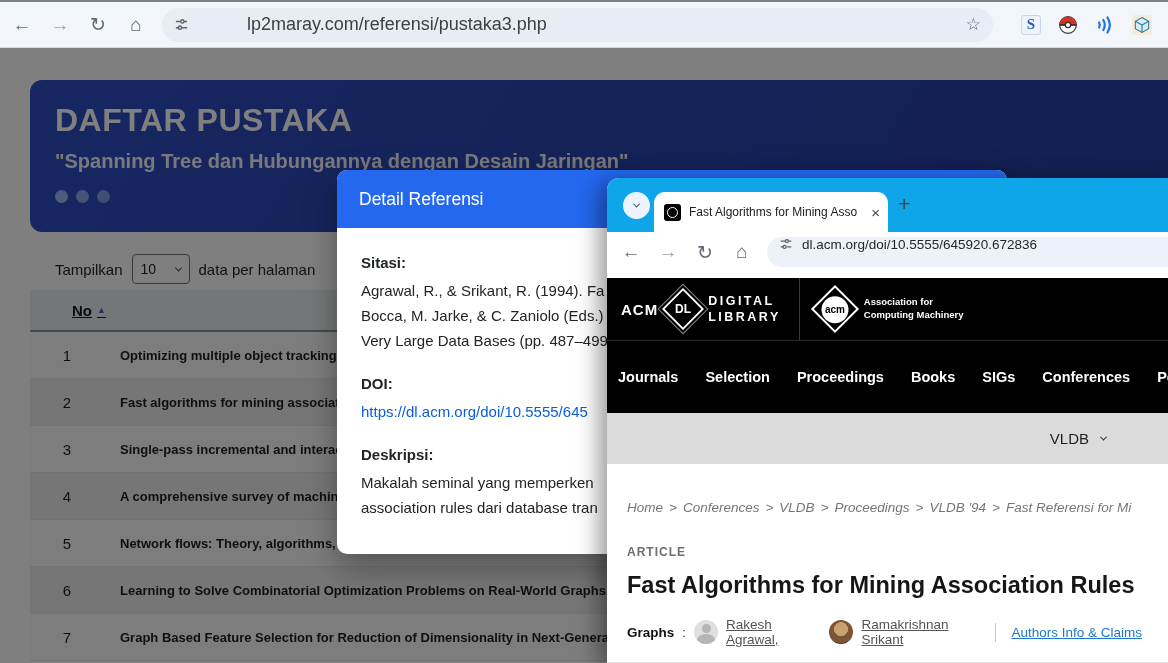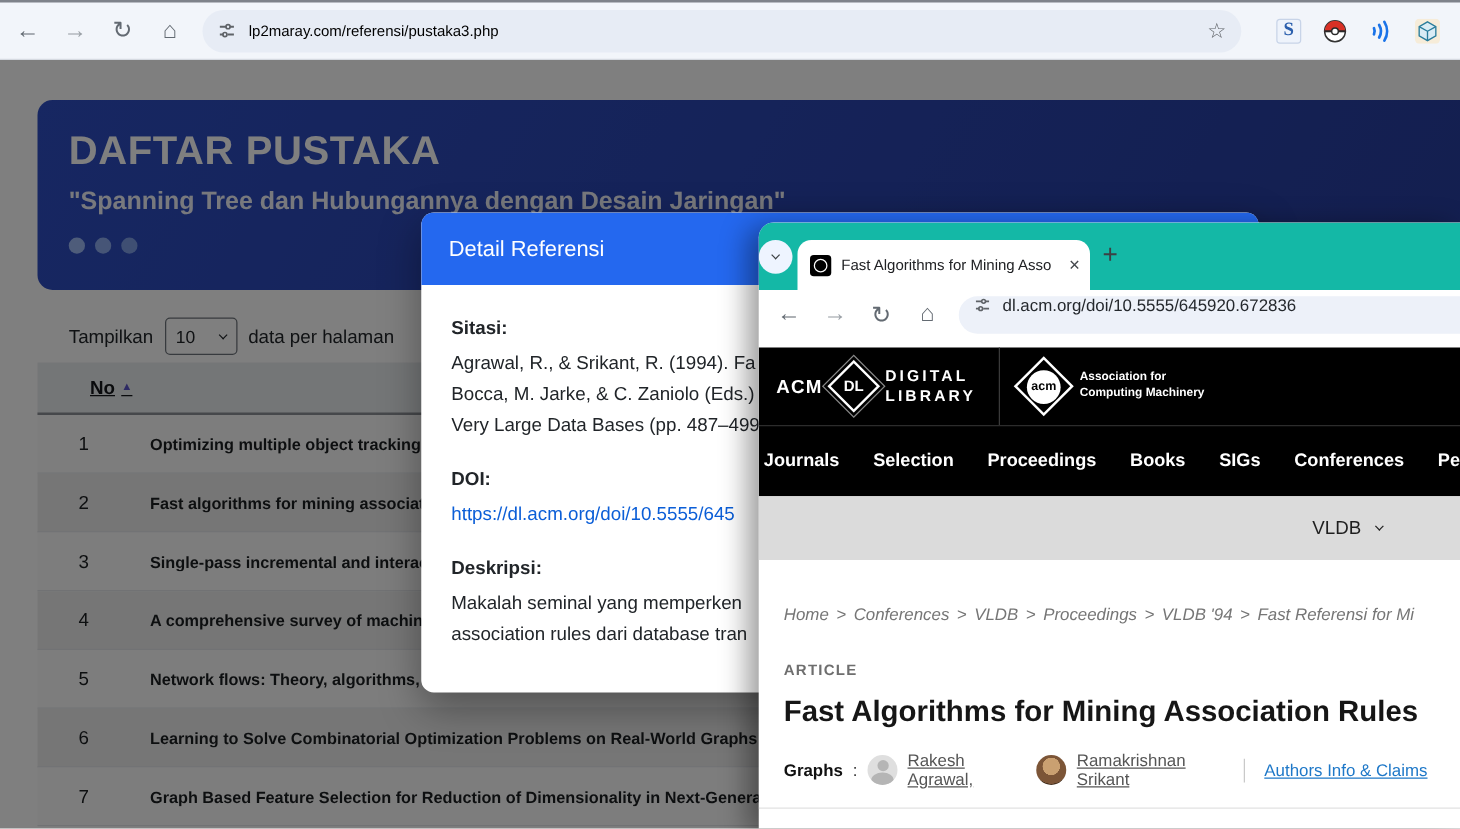--- a/index.html
+++ b/index.html
@@ -8,21 +8,21 @@
   .screen { position:relative; width:1168px; height:663px; overflow:hidden; background:#fff; }
 
   
   .tb1 { position:absolute; top:0; left:0; width:100%; height:48px; background:#f2f5fa;
          border-top:2px solid #7e828a; border-bottom:1px solid #d6dae1;
          display:flex; align-items:center; padding:0 10px; gap:14px; z-index:1; }
   .navic { font-size:19px; color:#636a72; width:24px; text-align:center; cursor:default; }
   .navic.fwd { color:#9aa0a6; }
   .pill { flex:1; height:34px; background:#e7ecf5; border-radius:17px; display:flex;
           align-items:center; padding:0 12px; gap:10px; }
-  .pill .url { font-size:12px; color:#000000; white-space:nowrap; overflow:hidden; }
+  .pill .url { font-size:18px; color:#404040; white-space:nowrap; overflow:hidden;margin-left:48px; }
   .star { margin-left:auto; font-size:17px; color:#5f6368; }
   .exts { display:flex; align-items:center; gap:17px; margin:0 6px 0 14px; }
   .ext-s { width:20px; height:20px; background:#eef3fb; border:1px solid #c8d4e8; border-radius:3px;
            color:#2b5fad; font-weight:700; font-family:"Liberation Serif",serif; font-size:15px;
            display:flex; align-items:center; justify-content:center; }
   .tune { flex:0 0 auto; }
 
   
   .page1 { position:absolute; top:48px; left:0; right:0; bottom:0; background:#fff; z-index:2; }
   .card { position:absolute; top:32px; left:30px; right:-30px; height:152px; border-radius:12px;
@@ -58,21 +58,21 @@
   .modal-b { padding:26px 24px; font-size:15px; color:#212529; }
   .lbl { font-weight:700; margin-bottom:7px; }
   .mline { line-height:25px; white-space:nowrap; overflow:hidden; }
   .gap22 { margin-top:22px; }
   .doi-link { color:#0b5ed7; text-decoration:none; line-height:25px; white-space:nowrap; display:block; }
 
   
   .browser2 { position:absolute; top:178px; left:607px; width:561px; height:485px; z-index:20;
               background:#fff; border-radius:12px 0 0 0; overflow:hidden;
               box-shadow:-8px 4px 22px rgba(0,0,0,.4); }
-  .tabs2 { height:54px; background:#14b8a6; display:flex; align-items:flex-end; padding:0 0 0 0; }
+  .tabs2 { height:54px; background:#0ea5e9; display:flex; align-items:flex-end; padding:0 0 0 16px; }
   .tabsearch { width:27px; height:27px; border-radius:50%; background:#eef4ff; margin:0 4px 13px 0;
                display:flex; align-items:center; justify-content:center; color:#3c4043; }
   .tab { width:234px; height:40px; background:#fff; border-radius:11px 11px 0 0; display:flex;
          align-items:center; padding:0 8px 0 10px; gap:8px; }
   .fav { width:17px; height:17px; background:#000; border-radius:3px; flex:0 0 auto;
          display:flex; align-items:center; justify-content:center; }
   .fav i { display:block; width:11px; height:11px; border:1.5px solid #fff; border-radius:50%; }
   .tab .tt { flex:1; font-size:12px; color:#202124; white-space:nowrap; overflow:hidden; }
   .tab .tx { font-size:15px; color:#45484d; }
   .plus { margin:0 0 18px 10px; font-size:21px; color:#3c4043; line-height:1; }
@@ -92,22 +92,22 @@
   .dl-dia span { transform:rotate(-45deg); color:#fff; font-weight:700; font-size:12px; }
   .dl-text { color:#fff; font-weight:700; font-size:12.5px; letter-spacing:2.5px; line-height:1.3; }
   .vdiv { width:1px; height:62px; background:#3a3a3a; margin:0 18px; }
   .assoc { display:flex; align-items:center; gap:12px; }
   .acm-dia2 { width:34px; height:34px; transform:rotate(45deg); background:#000; border:2px solid #fff;
               display:flex; align-items:center; justify-content:center; }
   .acm-circ { width:27px; height:27px; border-radius:50%; background:#fff; transform:rotate(-45deg);
               display:flex; align-items:center; justify-content:center; font-weight:700;
               font-size:10px; color:#000; }
   .assoc-txt { color:#fff; font-size:9.5px; font-weight:700; line-height:1.35; }
-  .acmnav { height:57px; background:#000; border-top:1px solid #2c2c2c; display:flex; align-items:center;
-            gap:27px; padding-left:11px; white-space:nowrap;justify-content:flex-end; }
+  .acmnav { height:73px; background:#000; border-top:1px solid #2c2c2c; display:flex; align-items:center;
+            gap:27px; padding-left:11px; white-space:nowrap; }
   .acmnav span { color:#fff; font-weight:700; font-size:14.5px; }
   .vldbbar { height:51px; background:#dbdbdb; display:flex; align-items:center; justify-content:flex-end;
              padding-right:62px; gap:12px; font-size:15px; color:#1f1f1f; }
   .crumbs { margin:36px 0 0 20px; font-style:italic; color:#767676; font-size:13.5px; white-space:nowrap; }
   .crumbs .sep { margin:0 6px; }
   .alabel { margin:30px 0 0 20px; font-size:12px; letter-spacing:1px; color:#6e6e6e; font-weight:600; }
   .atitle { margin:13px 0 0 20px; font-size:23.5px; font-weight:800; color:#161616; white-space:nowrap; }
   .authors { margin:18px 20px 0 20px; display:flex; align-items:center; gap:8px; font-size:13.5px;
              color:#333; }
   .authors .alab { font-weight:700; color:#111; }

